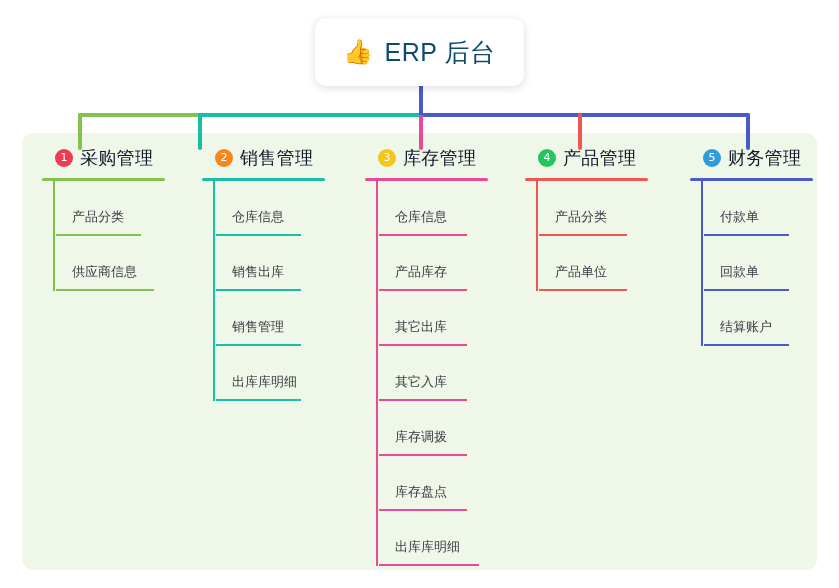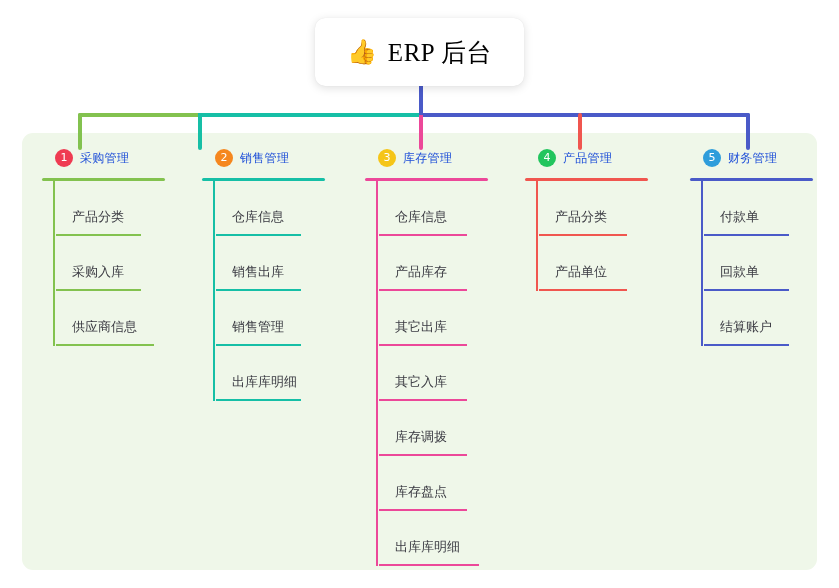--- a/index.html
+++ b/index.html
@@ -36,24 +36,23 @@
     align-items: center;
     gap: 11px;
   }
   .thumb-emoji {
     font-size: 24px;
     line-height: 1;
     color: #f5b33c;
   }
   #title-text {
     font-size: 25px;
-    color: #000000;
+    color: #0c4a6e;
     letter-spacing: 0.5px;
     white-space: nowrap;
-    font-family: Liberation Serif, serif;
   }
 
   
   .line { position: absolute; z-index: 4; }
 
   
   #stem-title {
     left: 419px;
     top: 86px;
     width: 4px;
@@ -113,22 +112,22 @@
     height: 18px;
     border-radius: 50%;
     color: #ffffff;
     font-size: 11px;
     line-height: 18px;
     text-align: center;
     flex: 0 0 auto;
     font-family: "DejaVu Sans", sans-serif;
   }
   .col-title {
-    font-size: 12px;
-    color: #1d4ed8;
+    font-size: 18px;
+    color: #0f172a;
     letter-spacing: 0.3px;
     font-family: Liberation Serif, serif;
   }
   .col-rule {
     height: 3px;
     margin-top: 7px;
     border-radius: 2px;
   }
 
   
@@ -193,24 +192,20 @@
         <span class="col-title">采购管理</span>
       </div>
       <div class="col-rule" style="width: 123px; background: rgb(131, 194, 79);"></div>
       <div class="leaves">
         <div class="spine" style="background: rgb(131, 194, 79);"></div>
         <div class="leaf">
           <span class="leaf-label">产品分类</span>
           <div class="leaf-rule" style="width: 85px; background: rgb(131, 194, 79);"></div>
         </div>
         <div class="leaf">
-          <span class="leaf-label">采购入库</span>
-          <div class="leaf-rule" style="width: 85px; background: rgb(131, 194, 79);"></div>
-        </div>
-        <div class="leaf">
           <span class="leaf-label">供应商信息</span>
           <div class="leaf-rule" style="width: 98px; background: rgb(131, 194, 79);"></div>
         </div>
       </div>
     </div>
     <div class="column" style="left: 180px;">
       <div class="col-head">
         <span class="badge" style="background: rgb(245, 135, 31);">2</span>
         <span class="col-title">销售管理</span>
       </div>

